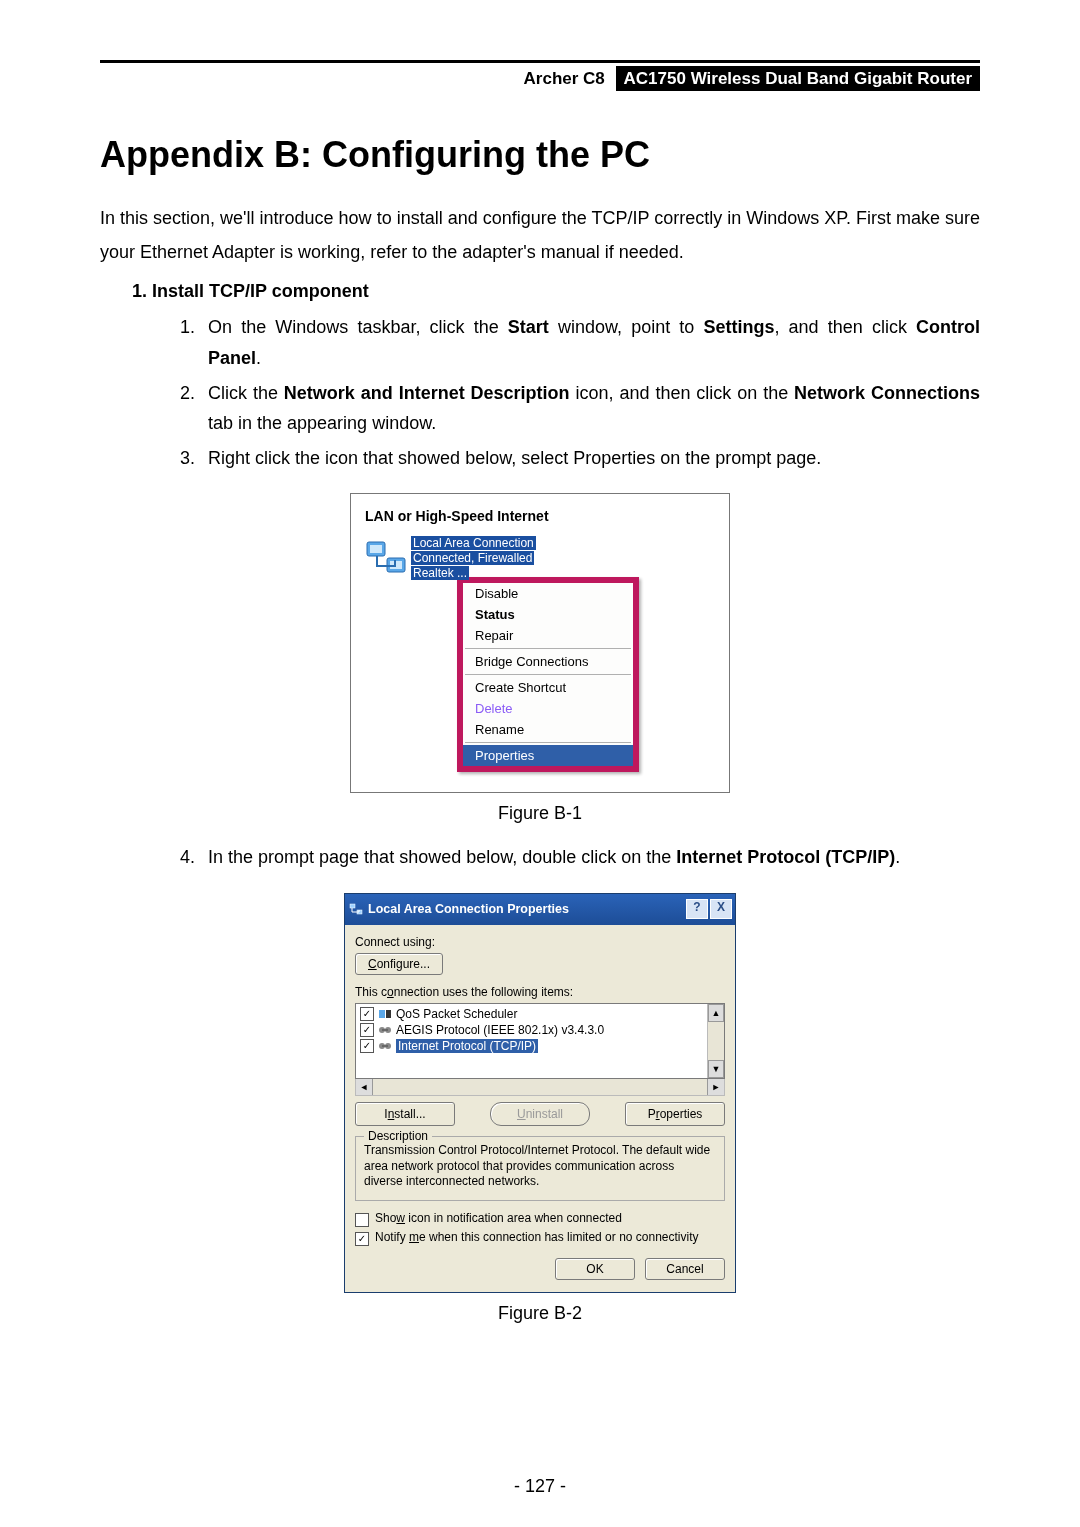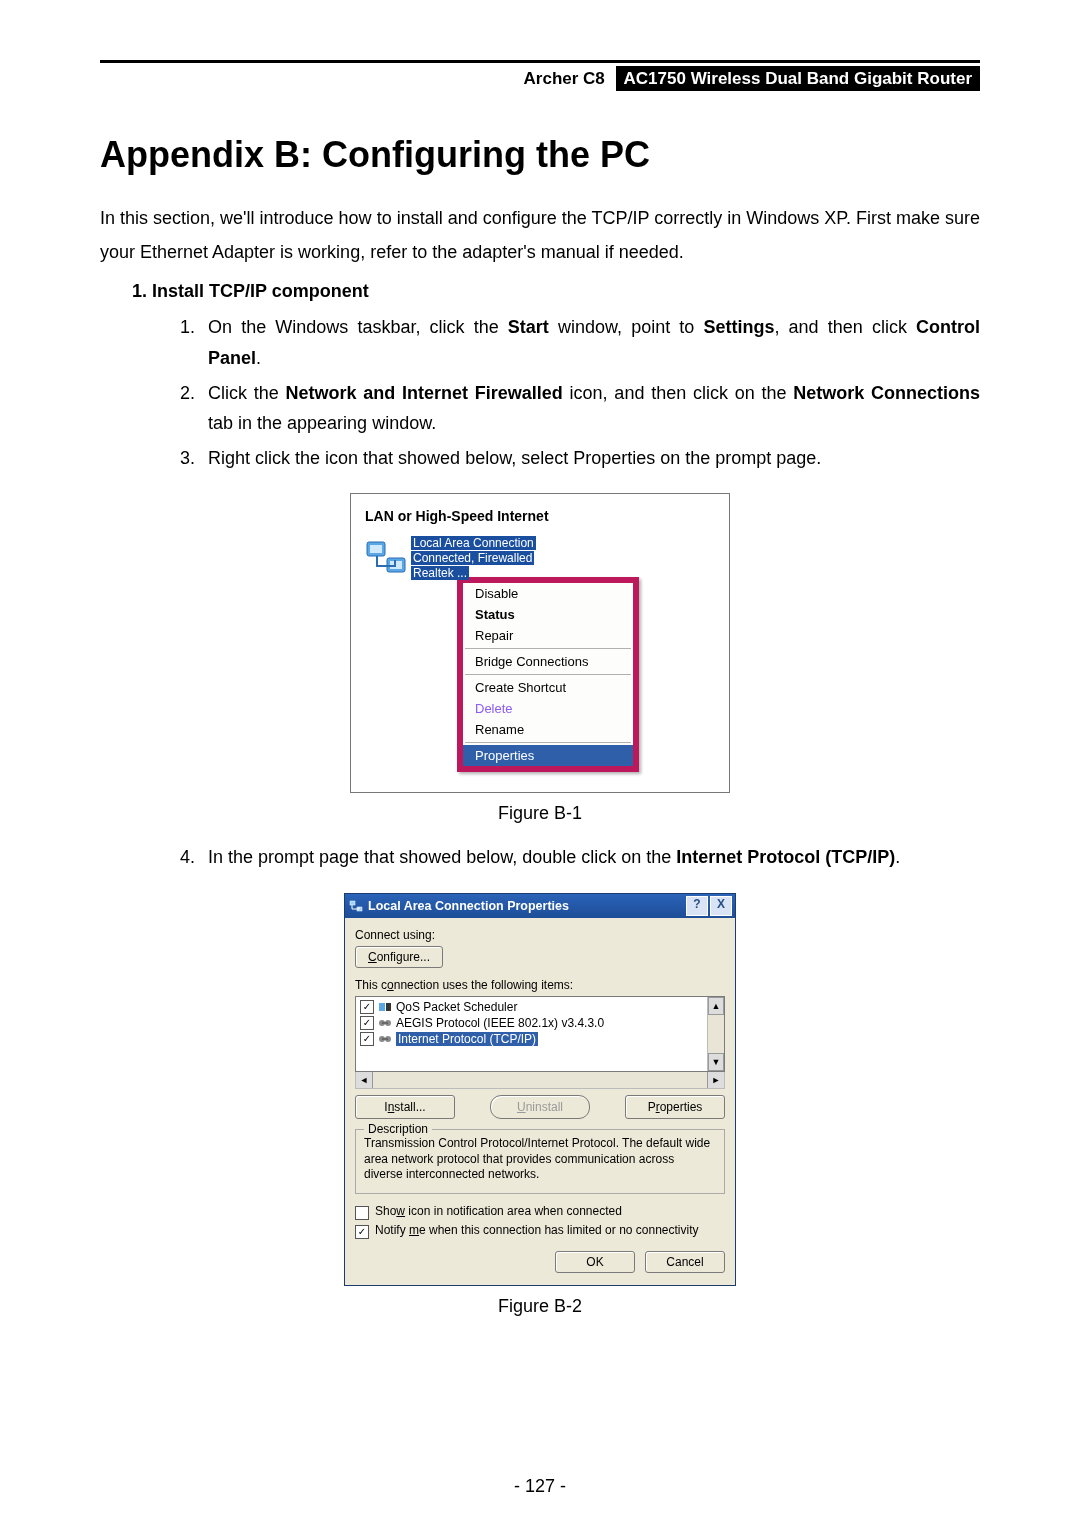--- a/index.html
+++ b/index.html
@@ -131,21 +131,21 @@
     border: 1px solid #1a3d6d;
     font-family: Tahoma, Arial, sans-serif;
     font-size: 12px;
     background: #ece9d8;
   }
   .fig2-titlebar {
     background: linear-gradient(#2a63b8,#1d4d97);
     color: #fff;
     display: flex;
     align-items: center;
-    height: 24px;
+    height: 31px;
     padding: 0 3px 0 4px;
     font-weight: bold;
     font-size: 12.5px;
   }
   .fig2-titlebar .title-icon {
     width: 14px; height: 14px; margin-right: 5px;
   }
   .fig2-titlebar .t-text { flex: 1; }
   .title-btn {
     width: 20px; height: 18px;
@@ -278,21 +278,21 @@
   <div class="sec-title">
     <span>1.</span>
     <span>Install TCP/IP component</span>
   </div>
 
   <ol class="steps">
     <li>
       <span>On the Windows taskbar, click the </span><b>Start</b><span> window, point to </span><b>Settings</b><span>, and then click </span><b>Control Panel</b><span>.</span>
     </li>
     <li style="text-align:justify;">
-      <span>Click the </span><b>Network and Internet Firewalled</b><span> icon, and then click on the </span><b>Network Connections</b><span> tab in the appearing window.</span>
+      <span>Click the </span><b>Network and Internet Description</b><span> icon, and then click on the </span><b>Network Connections</b><span> tab in the appearing window.</span>
     </li>
     <li>Right click the icon that showed below, select Properties on the prompt page.</li>
   </ol>
 
   <div class="fig">
     <div class="fig1-box">
       <div class="fig1-title">LAN or High-Speed Internet</div>
       <div class="fig1-row">
         <div class="conn-icon">
           <svg viewBox="0 0 44 44">

